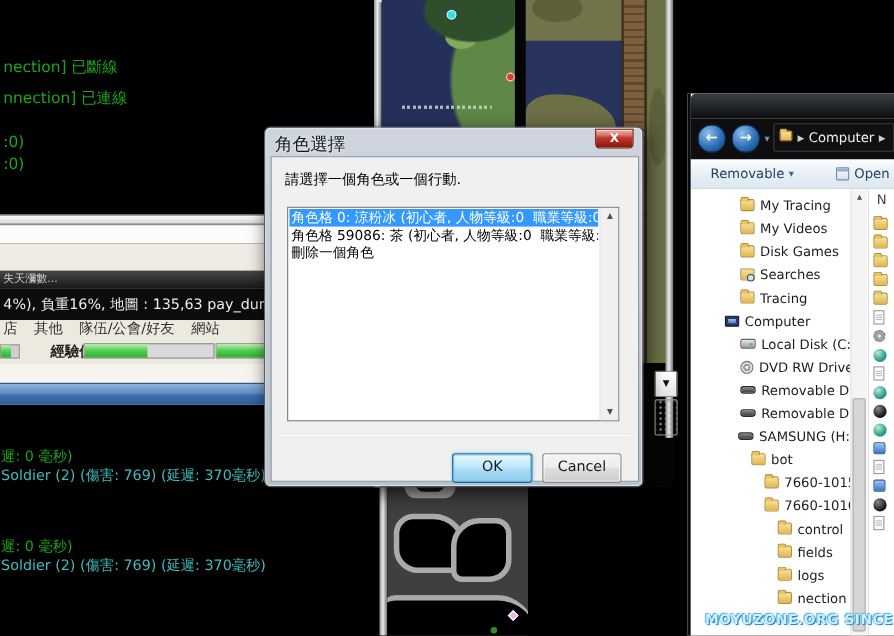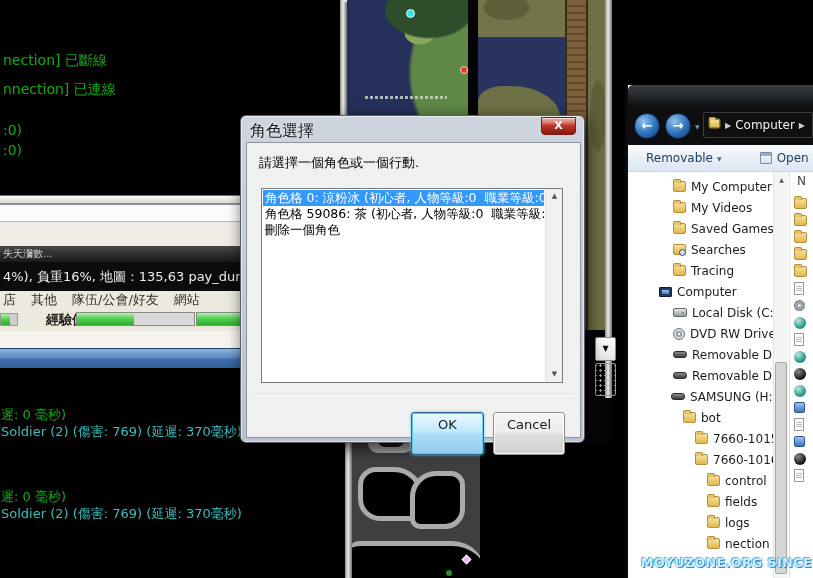--- a/index.html
+++ b/index.html
@@ -105,21 +105,21 @@
               border:1px solid #8e979f;border-radius:1px;}
   .dlg-msg{position:absolute;left:18px;top:38px;font-size:13px;color:#000;}
   .listbox{position:absolute;left:20px;top:72px;width:302px;height:195px;background:#fff;border:1px solid #7a7a7a;}
   .lb-rows{position:absolute;left:1px;top:1px;right:18px;bottom:1px;overflow:hidden;}
   .lb-row{height:16px;line-height:16px;font-size:12.5px;color:#000;white-space:pre;padding-left:2px;overflow:hidden;}
   .lb-row.sel{background:#3399ff;color:#fff;}
   .lb-sb{position:absolute;right:0;top:0;bottom:0;width:17px;background:#f0f0f0;border-left:1px solid #e3e3e3;}
   .lb-up,.lb-down{position:absolute;left:0;width:17px;height:15px;text-align:center;font-size:7px;color:#505050;line-height:15px;}
   .lb-up{top:0}.lb-down{bottom:0}
   .dlg-sep{position:absolute;left:13px;top:278px;width:319px;height:2px;border-top:1px solid #dfdfdf;border-bottom:1px solid #fff;}
-  .btn{position:absolute;top:296px;height:43px;border-radius:3px;font-size:13px;color:#1a1a1a;text-align:center;line-height:23px;}
+  .btn{position:absolute;top:296px;height:27px;border-radius:3px;font-size:13px;color:#1a1a1a;text-align:center;line-height:23px;}
   .btn-ok{left:170px;width:73px;border:1px solid #2c628b;
           background:linear-gradient(#ecf8fe,#bfe9fc 45%,#a9dcf5 55%,#90cbeb);
           box-shadow:inset 0 0 0 1px #67c7f0, 0 0 3px #77c9ef;}
   .btn-cancel{left:252px;width:72px;border:1px solid #8e8e8e;
           background:linear-gradient(#f4f4f4,#ededed 45%,#dcdcdc 55%,#cfcfcf);
           box-shadow:inset 0 0 0 1px #fcfcfc;}
 
   
   #explorer{position:absolute;left:625px;top:85px;width:188px;height:493px;z-index:4;
             background:#fff;border-left:3px solid #0b0b0b;}
@@ -299,29 +299,29 @@
       </div>
       <div class="tb-open">
         <span class="icon-openwin"></span>
         <span>Open</span>
       </div>
     </div>
     <div class="ex-content">
       <div id="tree">
           <div class="tree-row" style="padding-left: 42px;">
             <span class="ticon icon-folder"></span>
-            <span class="tlabel">My Computer</span>
+            <span class="tlabel">My Tracing</span>
           </div>
           <div class="tree-row" style="padding-left: 42px;">
             <span class="ticon icon-folder"></span>
             <span class="tlabel">My Videos</span>
           </div>
           <div class="tree-row" style="padding-left: 42px;">
             <span class="ticon icon-folder"></span>
-            <span class="tlabel">Saved Games</span>
+            <span class="tlabel">Disk Games</span>
           </div>
           <div class="tree-row" style="padding-left: 42px;">
             <span class="ticon icon-search-folder"></span>
             <span class="tlabel">Searches</span>
           </div>
           <div class="tree-row" style="padding-left: 42px;">
             <span class="ticon icon-folder"></span>
             <span class="tlabel">Tracing</span>
           </div>
           <div class="tree-row" style="padding-left: 28px;">

